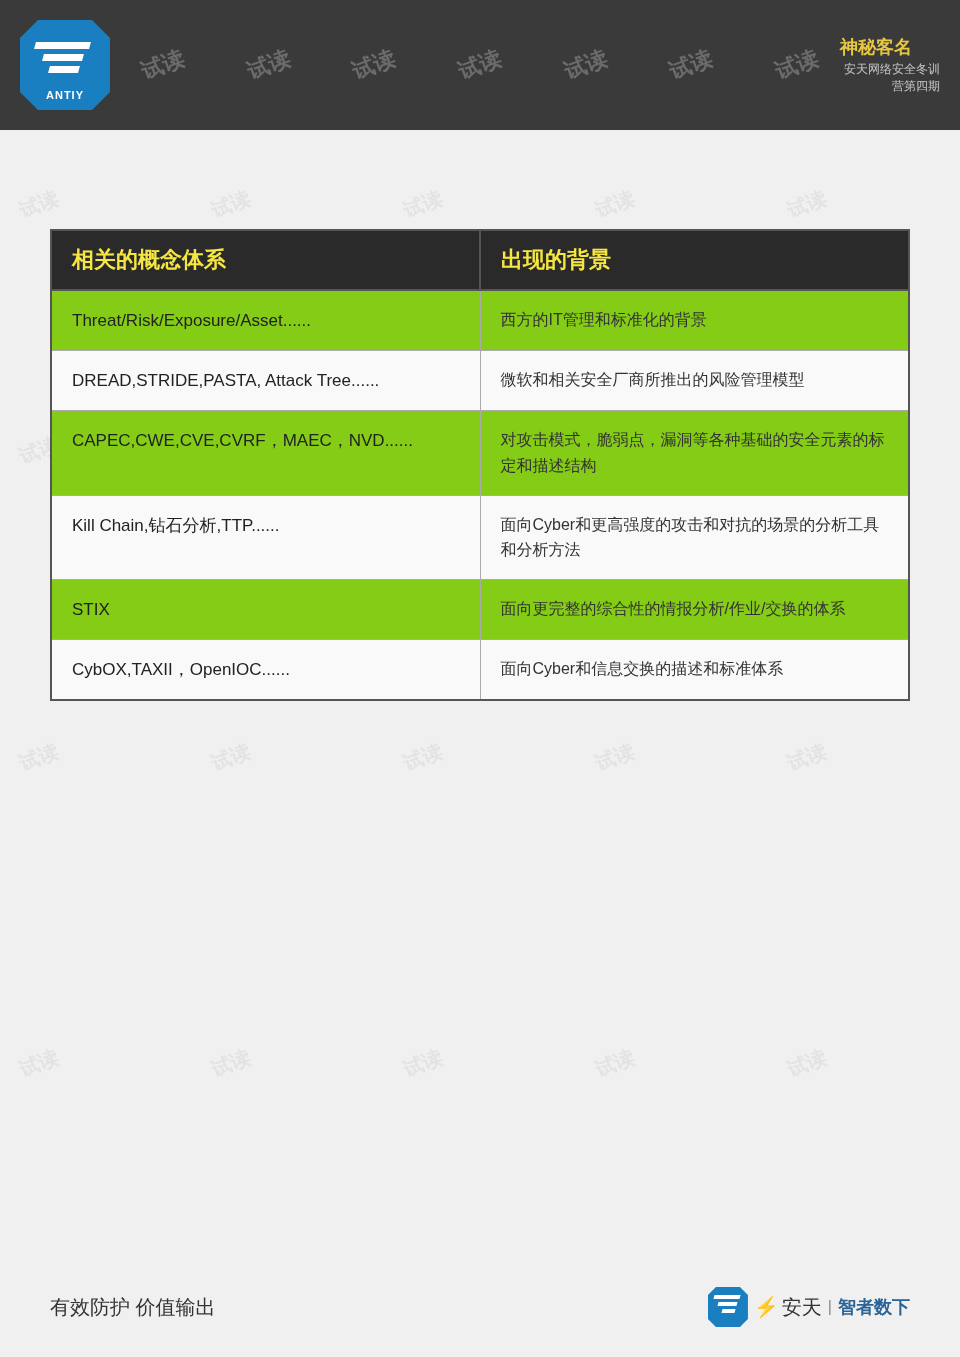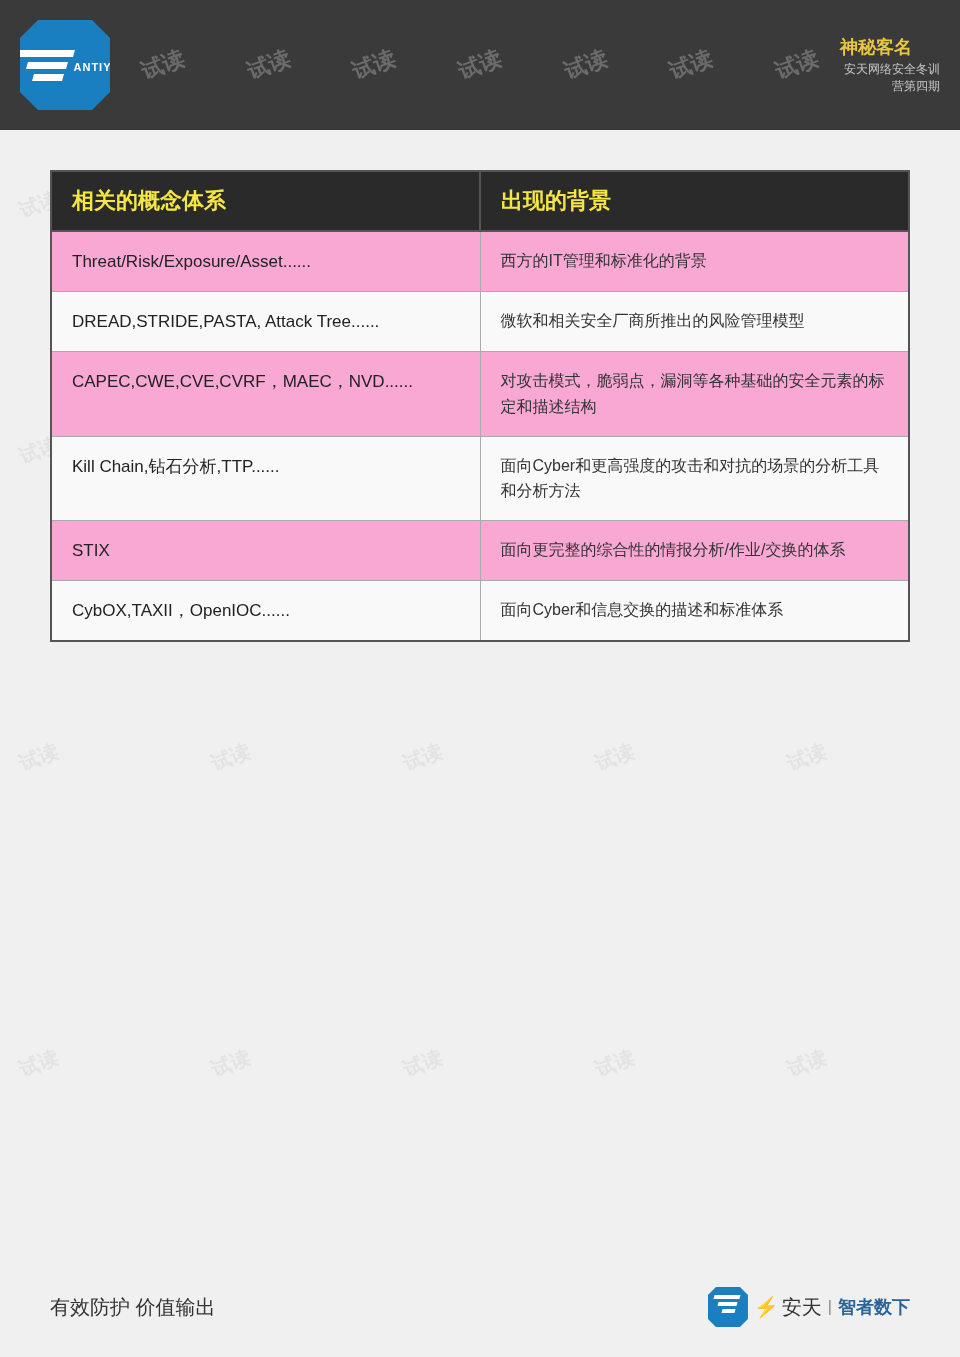--- a/index.html
+++ b/index.html
@@ -25,20 +25,21 @@
     }
 
     .logo-area {
       width: 90px;
       height: 90px;
       background: #1a7fc1;
       clip-path: polygon(20% 0%, 80% 0%, 100% 20%, 100% 80%, 80% 100%, 20% 100%, 0% 80%, 0% 20%);
       display: flex;
       align-items: center;
       justify-content: center;
+      flex-direction: column;
       position: relative;
     }
 
     .logo-lines {
       width: 60px;
       height: 55px;
       display: flex;
       flex-direction: column;
       justify-content: center;
       gap: 5px;
@@ -123,22 +124,23 @@
       position: absolute;
       color: rgba(180, 180, 180, 0.22);
       font-size: 20px;
       font-weight: bold;
       transform: rotate(-20deg);
       white-space: nowrap;
     }
 
     
     .main-content {
-      padding: 40px 50px 20px 50px;
+      padding: 52px 50px 20px 50px;
       position: relative;
+      margin-top: 47px;
     }
 
     
     .data-table {
       width: 100%;
       border-collapse: collapse;
       border: 2px solid #555;
     }
 
     .data-table th {
@@ -151,21 +153,21 @@
       border: 2px solid #555;
       width: 50%;
     }
 
     .data-table td {
       padding: 16px 20px;
       font-size: 18px;
       border: 1.5px solid #aaa;
       vertical-align: top;
       line-height: 1.6;
-      background: #f9a8d4;
+      background: #84cc16;
     }
 
     .data-table tr:nth-child(even) td {
       background: #f9f9f9;
     }
 
     .data-table td.left-col {
       color: #222;
       font-size: 17px;
     }

